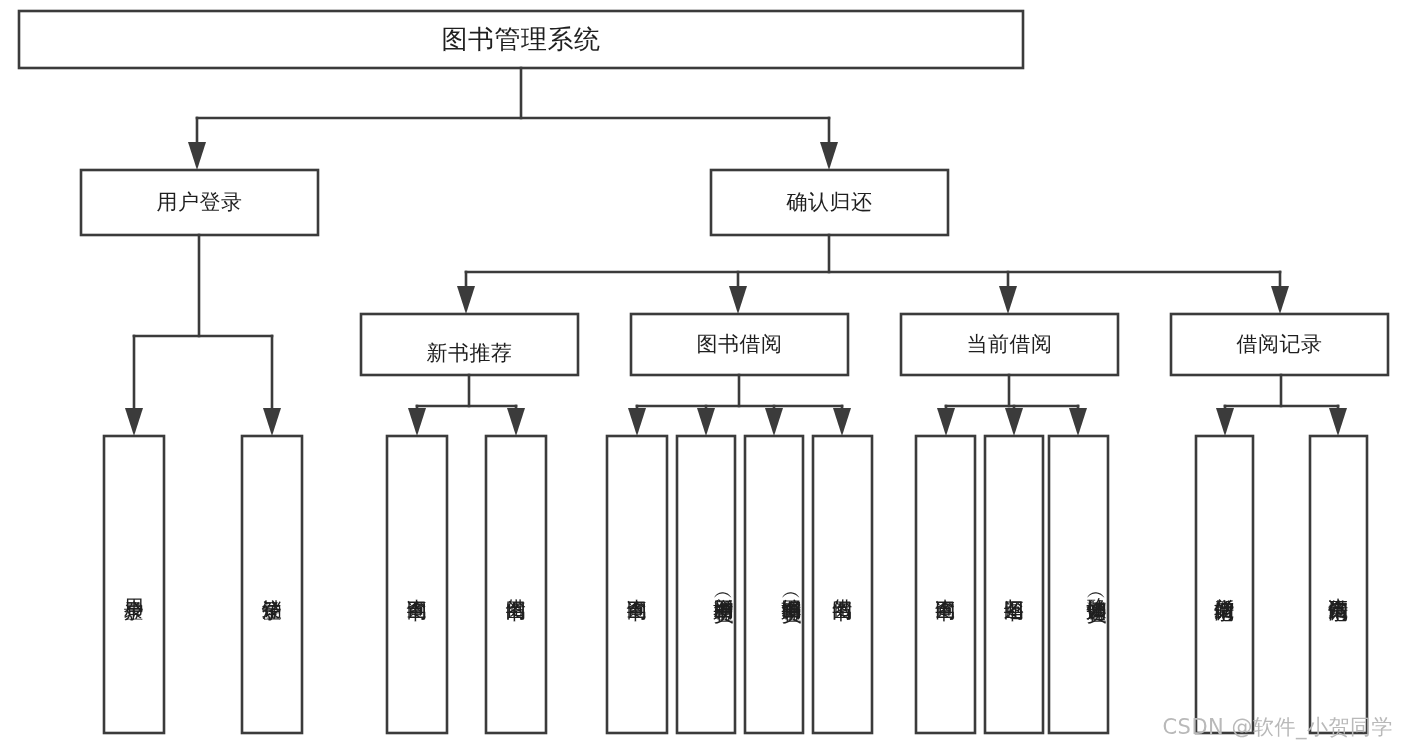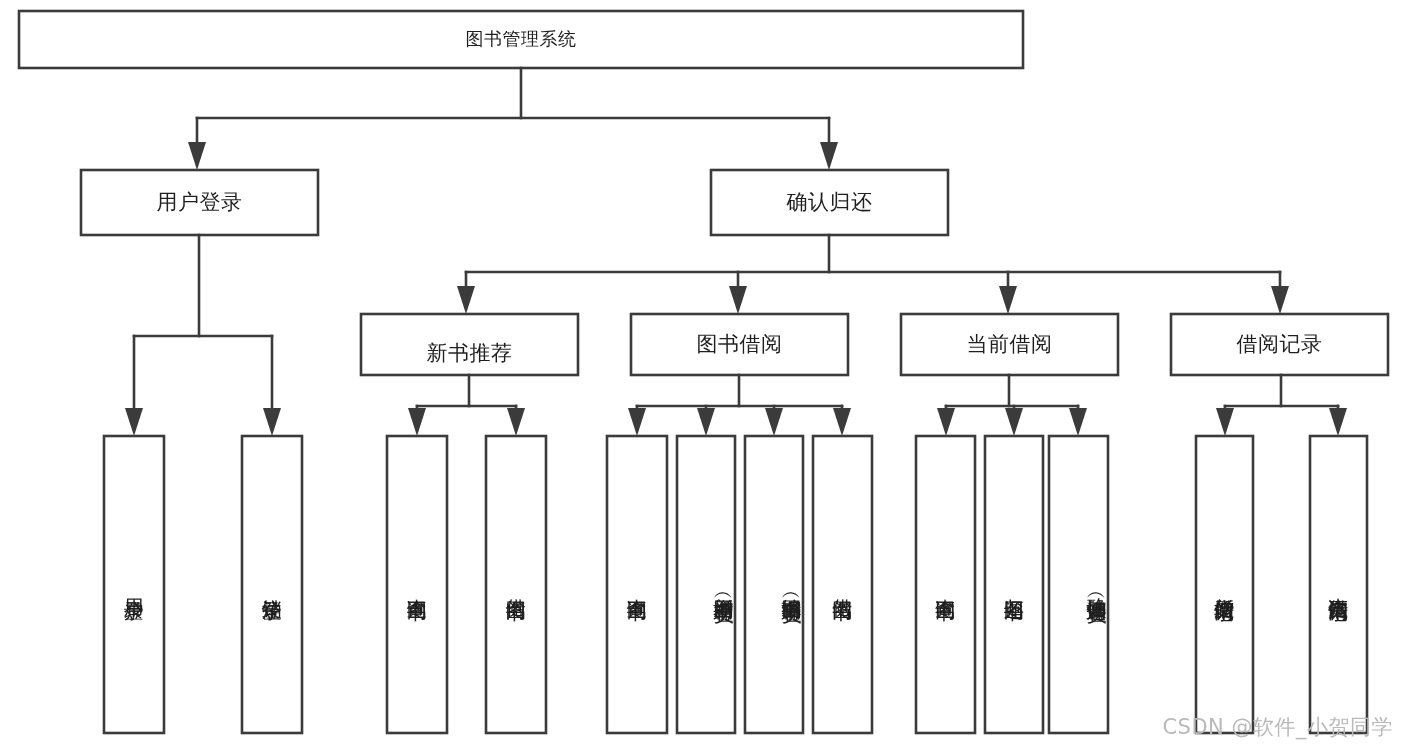--- a/index.html
+++ b/index.html
@@ -166,21 +166,21 @@
     <polygon class="arrow-head" points="1078,436 1069,408 1087,408"></polygon>
 
     <path class="conn" d="M 1281 375 L 1281 406"></path>
     <path class="conn" d="M 1225 406 L 1338 406"></path>
     <path class="conn" d="M 1225 406 L 1225 412"></path>
     <path class="conn" d="M 1338 406 L 1338 412"></path>
     <polygon class="arrow-head" points="1225,436 1216,408 1234,408"></polygon>
     <polygon class="arrow-head" points="1338,436 1329,408 1347,408"></polygon>
   </svg>
 
-  <div class="node-label-h" style="left:19px; top:11px; width:1004px; height:57px; font-size:18px;">图书管理系统</div>
+  <div class="node-label-h" style="left:19px; top:11px; width:1004px; height:57px; font-size:26px;">图书管理系统</div>
 
   <div class="node-label-h" style="left:81px; top:170px; width:237px; height:65px;">用户登录</div>
   <div class="node-label-h" style="left:711px; top:170px; width:237px; height:65px;">确认归还</div>
 
   <div class="node-label-h" style="left:361px; top:314px; width:217px; height:78px;">新书推荐</div>
   <div class="node-label-h" style="left:631px; top:314px; width:217px; height:61px;text-align:center;">图书借阅</div>
   <div class="node-label-h" style="left:1171px; top:314px; width:217px; height:61px;">借阅记录</div>
   <div class="node-label-h" style="left:901px; top:314px; width:217px; height:61px;">当前借阅</div>
 
   <div class="node-label-v" style="left:104px; top:436px; width:60px; height:297px;">用户登录</div>

